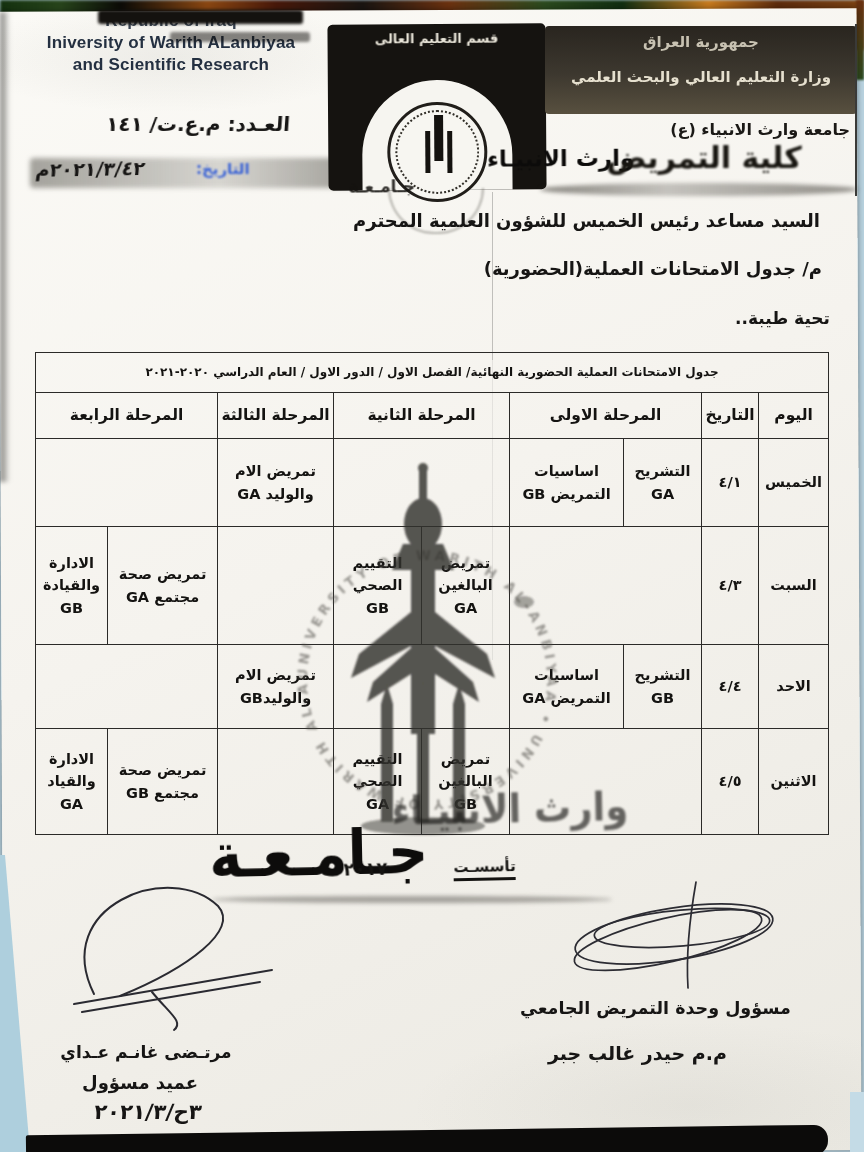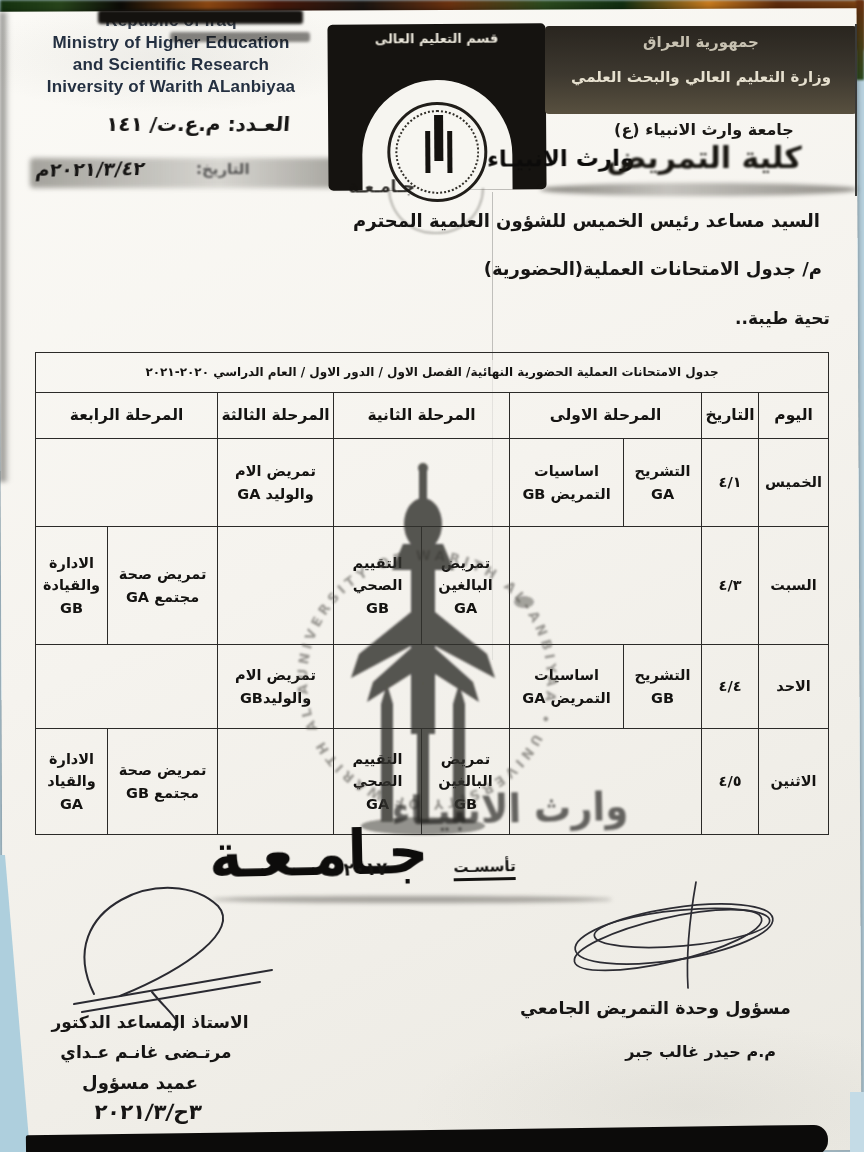--- a/index.html
+++ b/index.html
@@ -37,21 +37,21 @@
     line-height:22px; letter-spacing:.2px; filter:blur(.25px); }
   .english-block .l1 { opacity:.9; }
   .smudge-bar { position:absolute; background:#14120f; filter:blur(1.6px); border-radius:3px; }
 
   .ref-number { position:absolute; left:80px; top:112px; width:210px; direction:rtl;
     font-size:20px; font-weight:bold; transform:skewX(-4deg); filter:blur(.3px); white-space:nowrap; }
   .date-smear { position:absolute; left:30px; top:158px; width:345px; height:30px;
     background:linear-gradient(90deg,rgba(60,58,50,.45),rgba(60,58,50,.18) 55%,rgba(60,58,50,.5));
     filter:blur(2.5px); border-radius:4px; }
   .date-label { position:absolute; left:196px; top:160px; direction:rtl; font-size:15px; font-weight:bold;
-    color:#404040; filter:blur(.8px); opacity:.85; }
+    color:#1d4ed8; filter:blur(.8px); opacity:.85; }
   .ltrnum { direction:ltr; unicode-bidi:bidi-override; }
   .date-value { position:absolute; left:36px; top:158px; font-size:19px; font-weight:bold;
     letter-spacing:4px; transform:skewX(-8deg) rotate(-1deg); filter:blur(.4px); white-space:nowrap; }
 
   
   .logo-box { position:absolute; left:328px; top:24px; width:218px; height:166px;
     background:#151310; border-radius:5px; overflow:visible; transform:rotate(-.4deg); }
   .logo-dept { position:absolute; top:7px; width:100%; text-align:center; color:#e8e4d8;
     font-size:13px; font-weight:bold; direction:rtl; filter:blur(.3px); }
   .logo-arch { position:absolute; left:34px; bottom:0; width:150px; height:110px;
@@ -68,21 +68,21 @@
   .emblem-arc-below { position:absolute; left:388px; top:188px; width:96px; height:46px;
     border:2px solid rgba(60,58,50,.35); border-top:none; border-radius:0 0 50px 50px; filter:blur(1px); }
 
   
   .ar-smear { position:absolute; left:545px; top:26px; width:312px; height:88px; border-radius:4px;
     background:linear-gradient(180deg,#29251f 0%,#3d382f 55%,#58503f 100%); filter:blur(.6px); }
   .ar-smear .a1 { position:absolute; top:7px; width:100%; text-align:center; color:#d9d3c2;
     font-size:15px; font-weight:bold; direction:rtl; filter:blur(.7px); opacity:.9; }
   .ar-smear .a2 { position:absolute; top:42px; width:100%; text-align:center; color:#e6e0cf;
     font-size:15px; font-weight:bold; direction:rtl; filter:blur(.5px); }
-  .ar-line3 { position:absolute; left:558px; top:120px; width:292px; text-align:center; direction:rtl;
+  .ar-line3 { position:absolute; left:558px; top:120px; width:292px; direction:rtl;
     font-size:16px; font-weight:bold; color:#1b1916; filter:blur(.35px); }
   .ar-line4 { position:absolute; left:558px; top:140px; width:292px; text-align:center; direction:rtl;
     font-size:30px; font-weight:bold; color:#181611; letter-spacing:2px; filter:blur(.8px); }
   .ar-streak { position:absolute; left:540px; top:183px; width:318px; height:13px;
     background:linear-gradient(90deg,rgba(45,42,35,.55),rgba(45,42,35,.25) 40%,rgba(45,42,35,.5));
     filter:blur(2px); border-radius:50%; }
   .vline-right { position:absolute; left:855px; top:24px; width:2px; height:172px; background:#3a3a38; }
   .crease { position:absolute; left:492px; top:192px; width:1px; height:168px; background:rgba(0,0,0,.22); }
   .crease2 { position:absolute; left:492px; top:360px; width:1px; height:300px; background:rgba(0,0,0,.07); }
 
@@ -117,22 +117,22 @@
     color:#141311; border-bottom:3px solid #141311; padding-bottom:2px; filter:blur(.4px); }
   .kufic-stamp .ky { position:absolute; left:138px; top:64px; font-size:18px; font-weight:bold;
     color:#141311; letter-spacing:2px; filter:blur(.4px); }
   .stamp-streak { position:absolute; left:212px; top:896px; width:400px; height:7px;
     background:rgba(50,48,42,.4); filter:blur(2.2px); border-radius:50%; }
 
   
   .sig { position:absolute; }
   .sig-right-title { position:absolute; left:520px; top:998px; width:300px; text-align:left; direction:rtl;
     font-size:17.5px; font-weight:bold; }
-  .sig-right-name  { position:absolute; left:536px; top:1042px; width:240px; text-align:right; direction:rtl;
-    font-size:16px; font-weight:bold; }
+  .sig-right-name  { position:absolute; left:548px; top:1042px; width:240px; text-align:left; direction:rtl;
+    font-size:19px; font-weight:bold; }
   .sig-left-degree { position:absolute; left:22px; top:1012px; width:256px; text-align:center; direction:rtl;
     font-size:17px; font-weight:bold; }
   .sig-left-name   { position:absolute; left:28px; top:1042px; width:236px; text-align:center; direction:rtl;
     font-size:17px; font-weight:bold; }
   .sig-left-role   { position:absolute; left:52px; top:1072px; width:176px; text-align:center; direction:rtl;
     font-size:18px; font-weight:bold; }
   .sig-left-date   { position:absolute; left:48px; top:1100px; width:200px; text-align:center;
     font-size:21px; font-weight:bold; letter-spacing:2px; transform:skewX(-6deg); }
 
   .bottom-bar { position:absolute; left:26px; top:1130px; width:802px; height:30px; background:#0c0b0a;
@@ -145,23 +145,22 @@
   <div class="bg-top"></div>
   <div class="bg-right-sliver"></div>
 
   <div class="paper"></div>
   <div class="left-shadow"></div>
   <div class="blue-wedge"></div>
   <div class="blue-corner-br"></div>
 
   <div class="english-block en-ink">
     <div class="l1">Republic of Iraq</div>
-    <div>Ministry of Higher Education</div>
+    <div>Iniversity of Warith ALanbiyaa</div>
     <div>and Scientific Research</div>
-    <div>Iniversity of Warith ALanbiyaa</div>
   </div>
   <div class="smudge-bar" style="left:98px; top:10px; width:205px; height:14px;"></div>
   <div class="smudge-bar" style="left:170px; top:32px; width:140px; height:10px; opacity:.5;"></div>
 
   <div class="ref-number ar-ink">العـدد: م.ع.ت/ ١٤١</div>
   <div class="date-smear"></div>
   <div class="date-label">التاريخ:</div>
   <div class="date-value ar-ink ltrnum">م٢٠٢١/٣/٤٢</div>
 
   <div class="logo-box">
@@ -327,19 +326,18 @@
   <div class="sig-right-name ar-ink">م.م حيدر غالب جبر</div>
 
   <svg class="sig" style="left:32px; top:872px;" width="262" height="160" viewBox="0 0 262 160">
     <g fill="none" stroke="#2a2a31" stroke-width="2" stroke-linecap="round">
       <path d="M62,122 C18,34 138,-12 186,34 C208,58 156,96 88,124"></path>
       <path d="M42,132 L240,98"></path>
       <path d="M50,140 L228,110"></path>
       <path d="M120,120 C138,142 152,150 142,158"></path>
     </g>
   </svg>
-  <div class="sig-left-degree ar-ink">الاستاذ المساعد الدكتور</div>
   <div class="sig-left-name ar-ink">مرتـضى غانـم عـداي</div>
   <div class="sig-left-role ar-ink">عميد مسؤول</div>
   <div class="sig-left-date ar-ink ltrnum">٢٠٢١/٣/ح٣</div>
 
   <div class="bottom-bar"></div>
 </div>
 
 </body></html>

